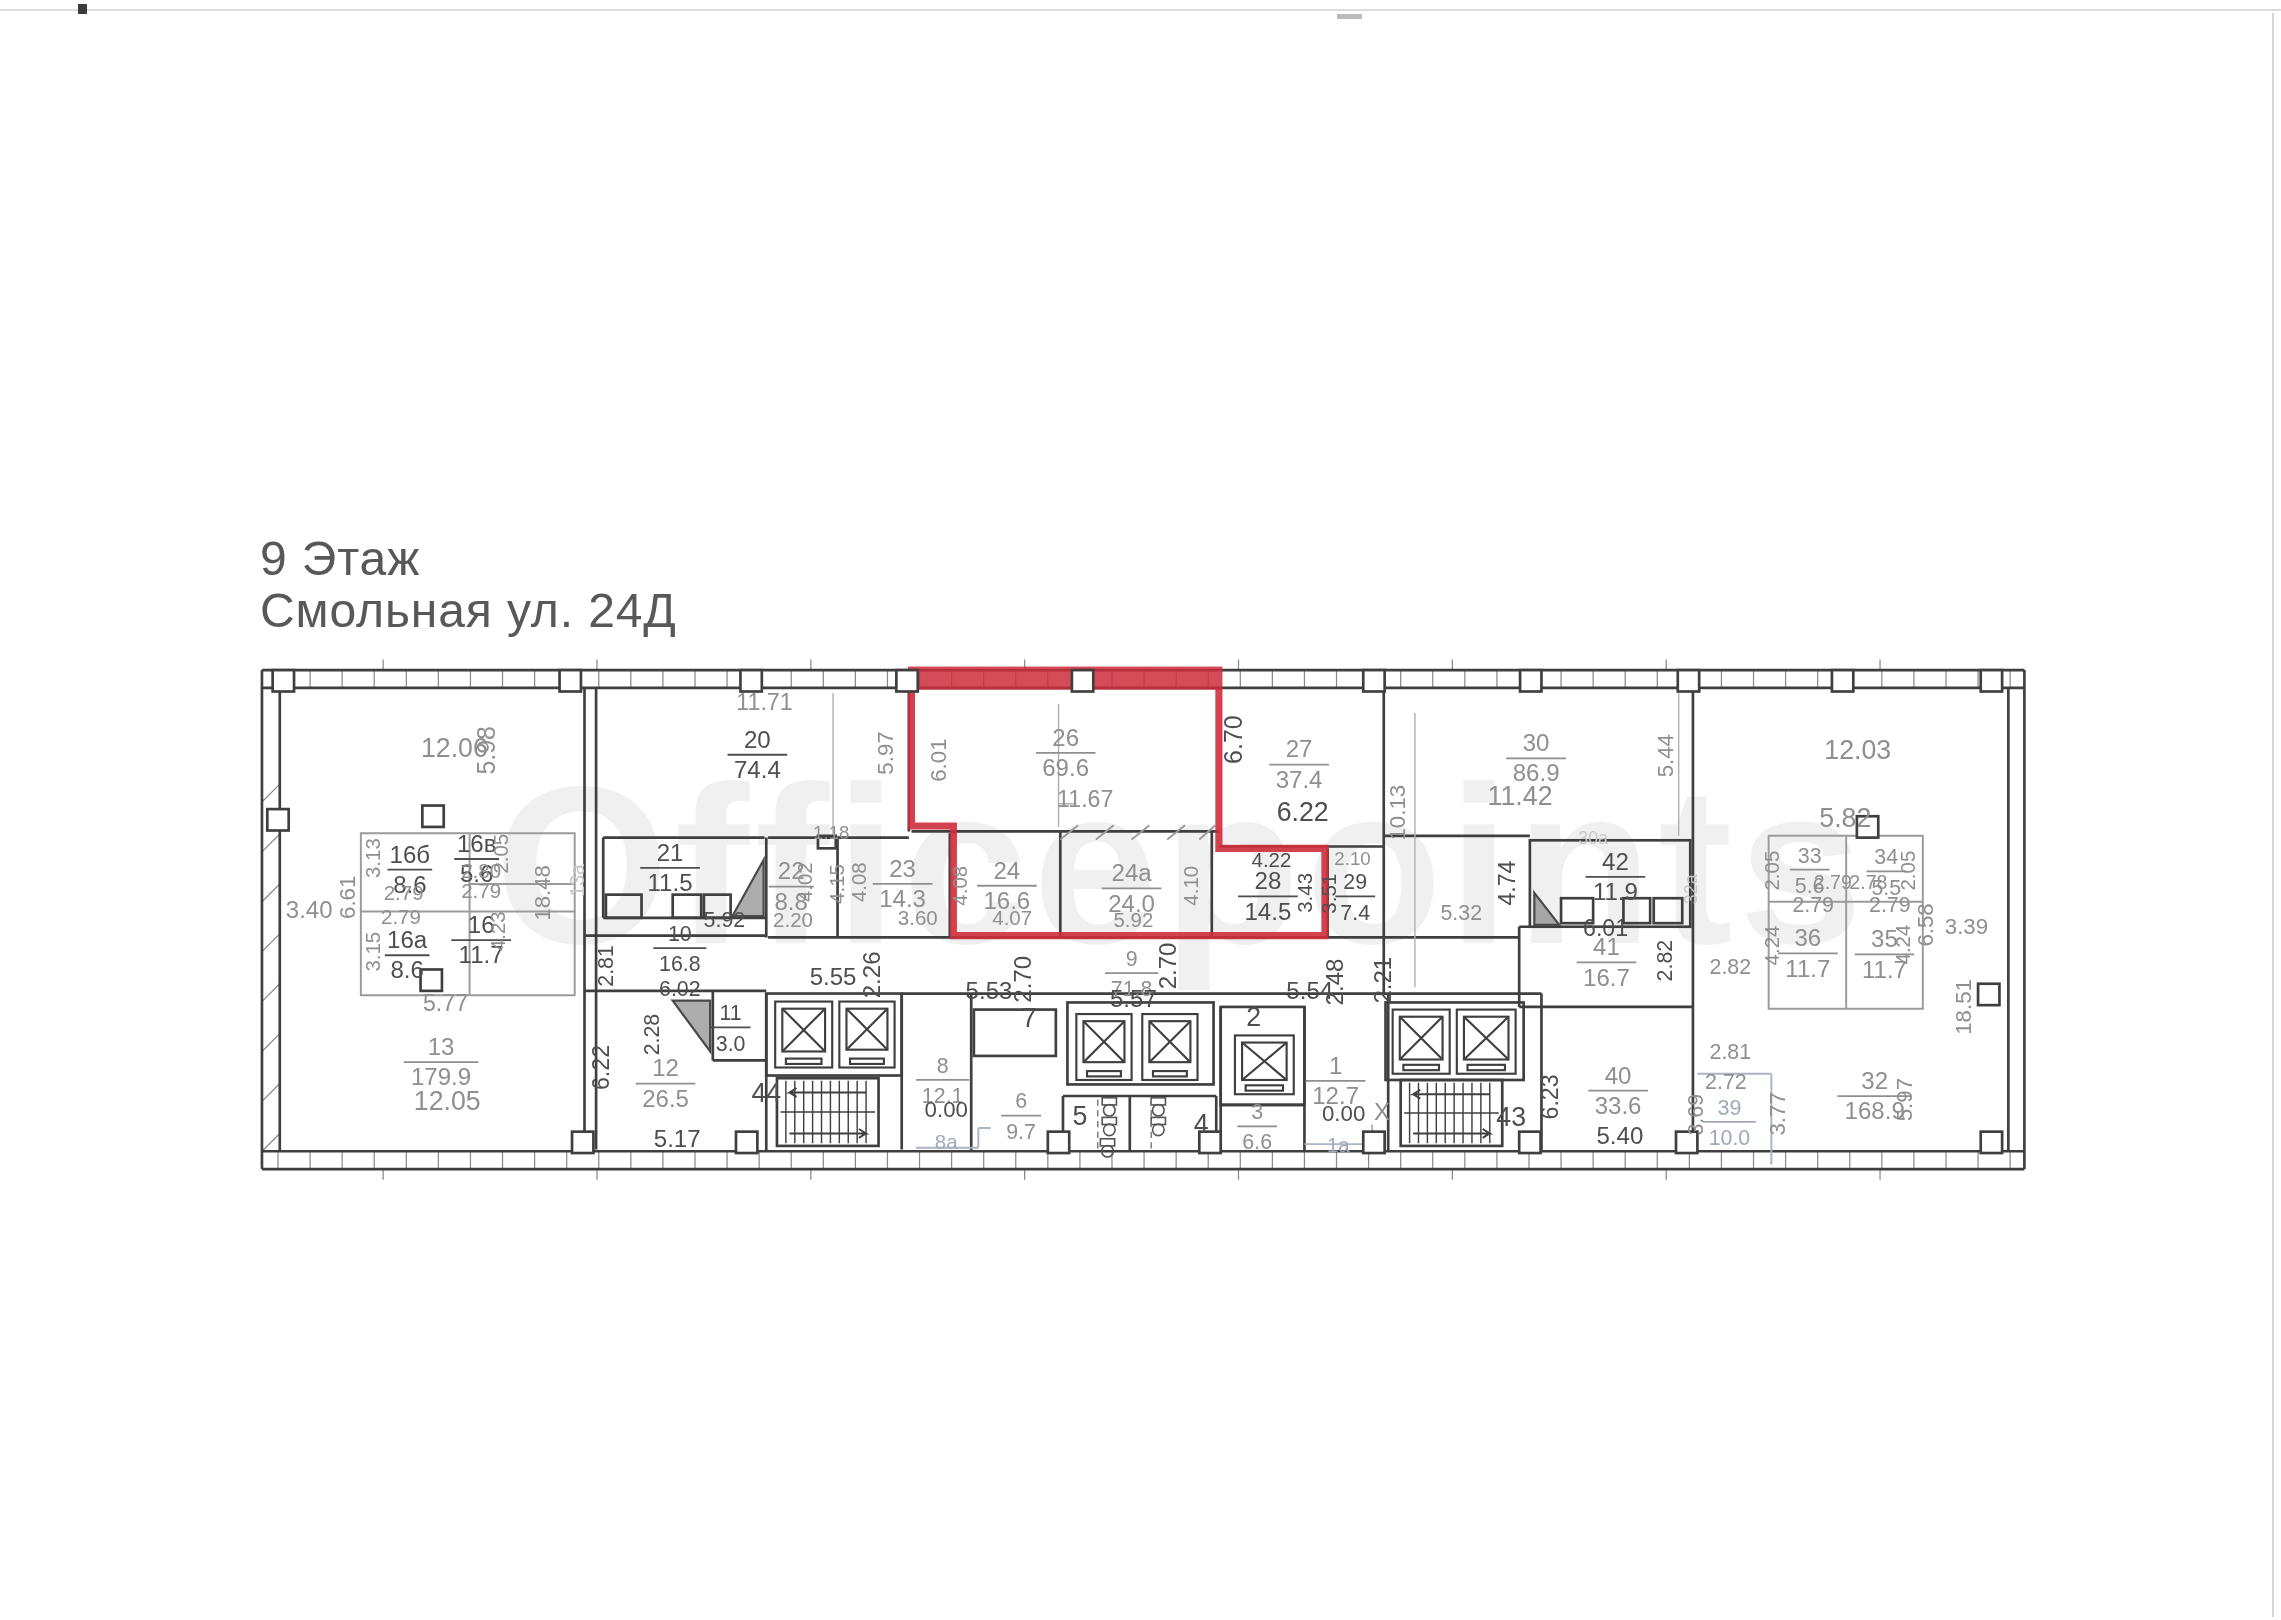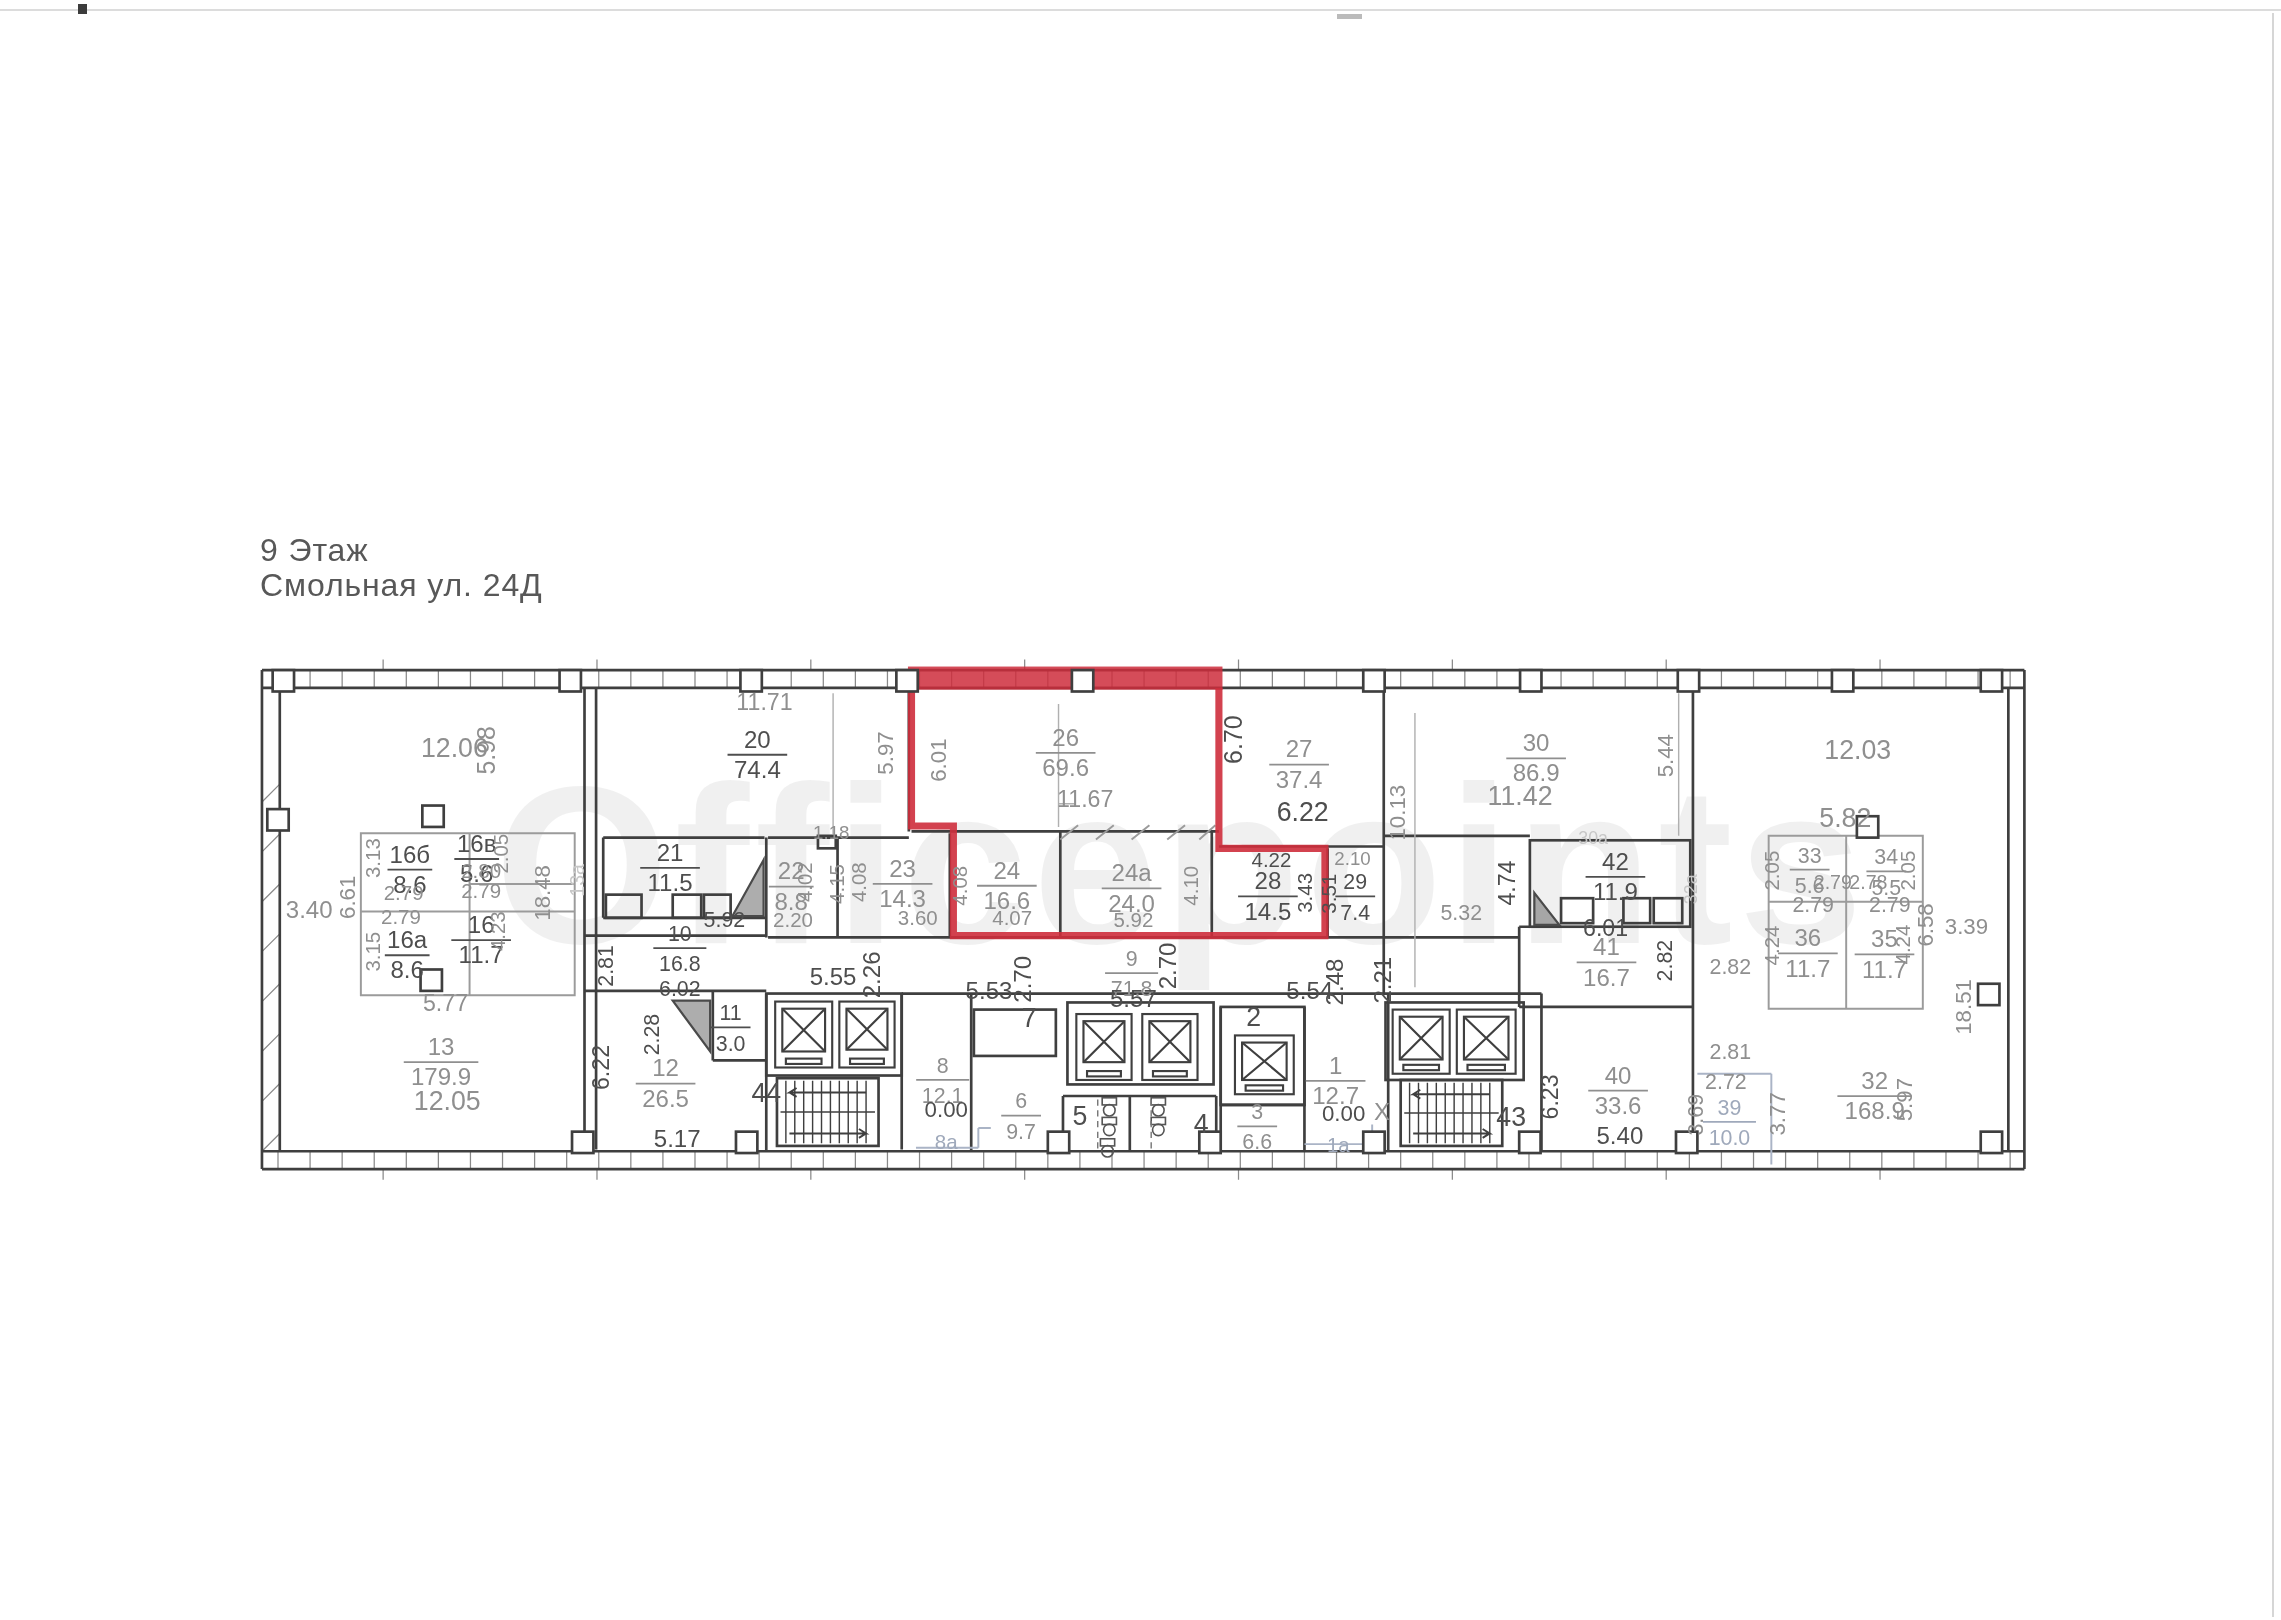--- a/index.html
+++ b/index.html
@@ -2,21 +2,21 @@
 <html style="font-size:14.3px"><head>
 <meta charset="utf-8">
 <style>
   html,body{margin:0;padding:0;background:#ffffff;}
   .page{position:relative;width:2281px;height:1620px;background:#ffffff;overflow:hidden;
         font-family:"Liberation Sans", sans-serif;}
   .scan-top-line{position:absolute;left:0;top:9px;width:2281px;height:1.8px;background:#dcdcdc;}
   .scan-right-line{position:absolute;right:7.1px;top:12.5px;width:1.8px;height:1604px;background:#d6d6d6;}
   .scan-mark-a{position:absolute;left:78px;top:3.6px;width:9px;height:10.7px;background:#3c3c3c;}
   .scan-mark-b{position:absolute;left:1337px;top:14.3px;width:25px;height:4.5px;background:#bbbbbb;}
-  .title-block{position:absolute;left:260px;top:533px;color:#585858;font-size:32px;line-height:1.08;
+  .title-block{position:absolute;left:260px;top:533px;color:#585858;font-size:48px;line-height:1.08;
                letter-spacing:0.9px;}
   svg{position:absolute;left:0;top:0;}
   text{font-family:"Liberation Sans", sans-serif;}
 </style>
 </head>
 <body>
 
 <div class="page">
 
   <div class="scan-top-line"></div>

